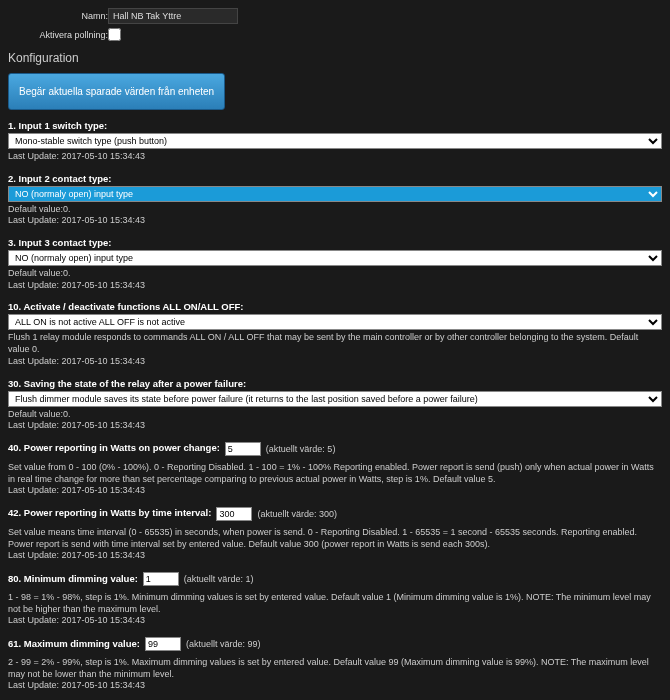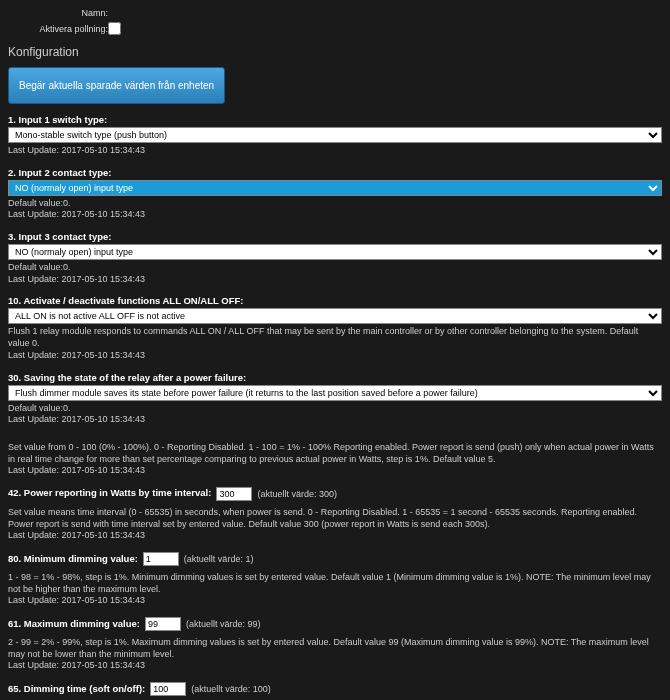--- a/index.html
+++ b/index.html
@@ -44,20 +44,21 @@
     .inline-row { display: flex; align-items: center; gap: 5px; flex-wrap: wrap; }
     .aktuellt { color: #ccc; }
   </style>
 </head>
 <body>
 
 
 
 <div class="row">
   <div class="label-right">Namn:</div>
+  <input type="text" class="name-input" value="Hall NB Tak Yttre" style="">
 </div>
 <div class="row">
   <div class="label-right">Aktivera pollning:</div>
   <input type="checkbox" style="">
 </div>
 
 <h2 class="section-title">Konfiguration</h2>
 
 <button class="btn">Begär aktuella sparade värden från enheten</button>
 
@@ -97,20 +98,25 @@
 
 <div class="param-block">
   <div class="param-label">30. Saving the state of the relay after a power failure:</div>
   <select class="full"><option>Flush dimmer module saves its state before power failure (it returns to the last position saved before a power failure)</option></select>
   <div class="sub-text">Default value:0.</div>
   <div class="sub-text">Last Update: 2017-05-10 15:34:43</div>
 </div>
 
 
 <div class="param-block">
+  <div class="inline-row">
+    <span class="param-label">40. Power reporting in Watts on power change:</span>
+    <input class="inline-input" value="5" style="">
+    <span class="aktuellt">(aktuellt värde: 5)</span>
+  </div>
   <div style="height:6px"></div>
   <div class="sub-text">Set value from 0 - 100 (0% - 100%). 0 - Reporting Disabled. 1 - 100 = 1% - 100% Reporting enabled. Power report is send (push) only when actual power in Watts in real time change for more than set percentage comparing to previous actual power in Watts, step is 1%. Default value 5.</div>
   <div class="sub-text">Last Update: 2017-05-10 15:34:43</div>
 </div>
 
 
 <div class="param-block">
   <div class="inline-row">
     <span class="param-label">42. Power reporting in Watts by time interval:</span>
     <input class="inline-input" value="300" style="">

